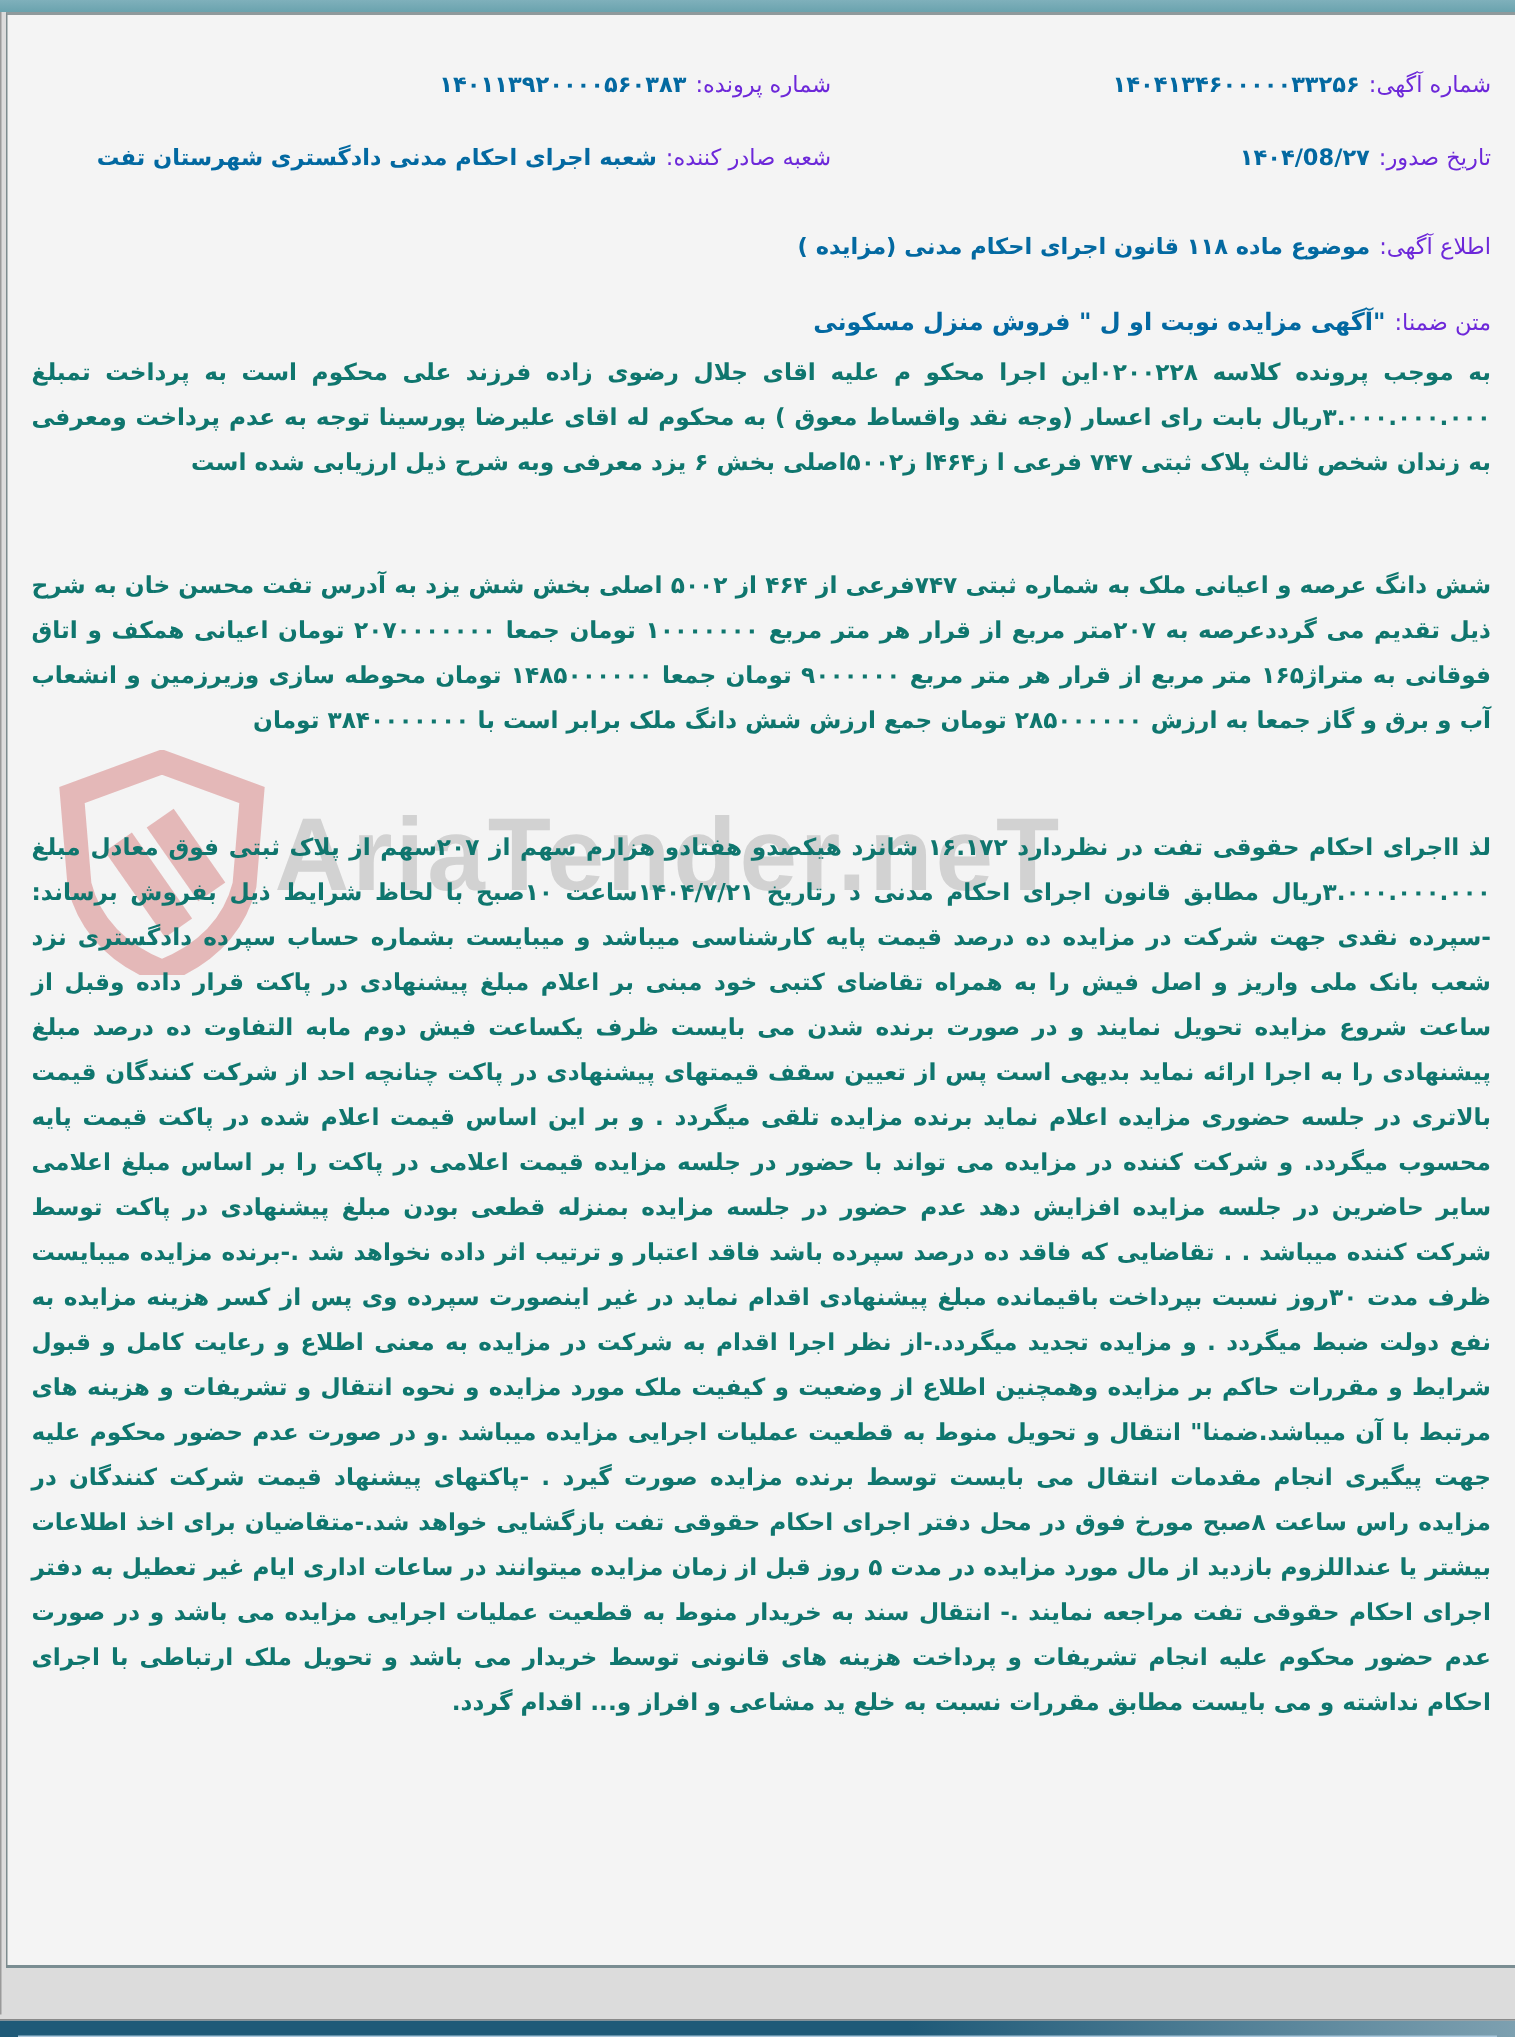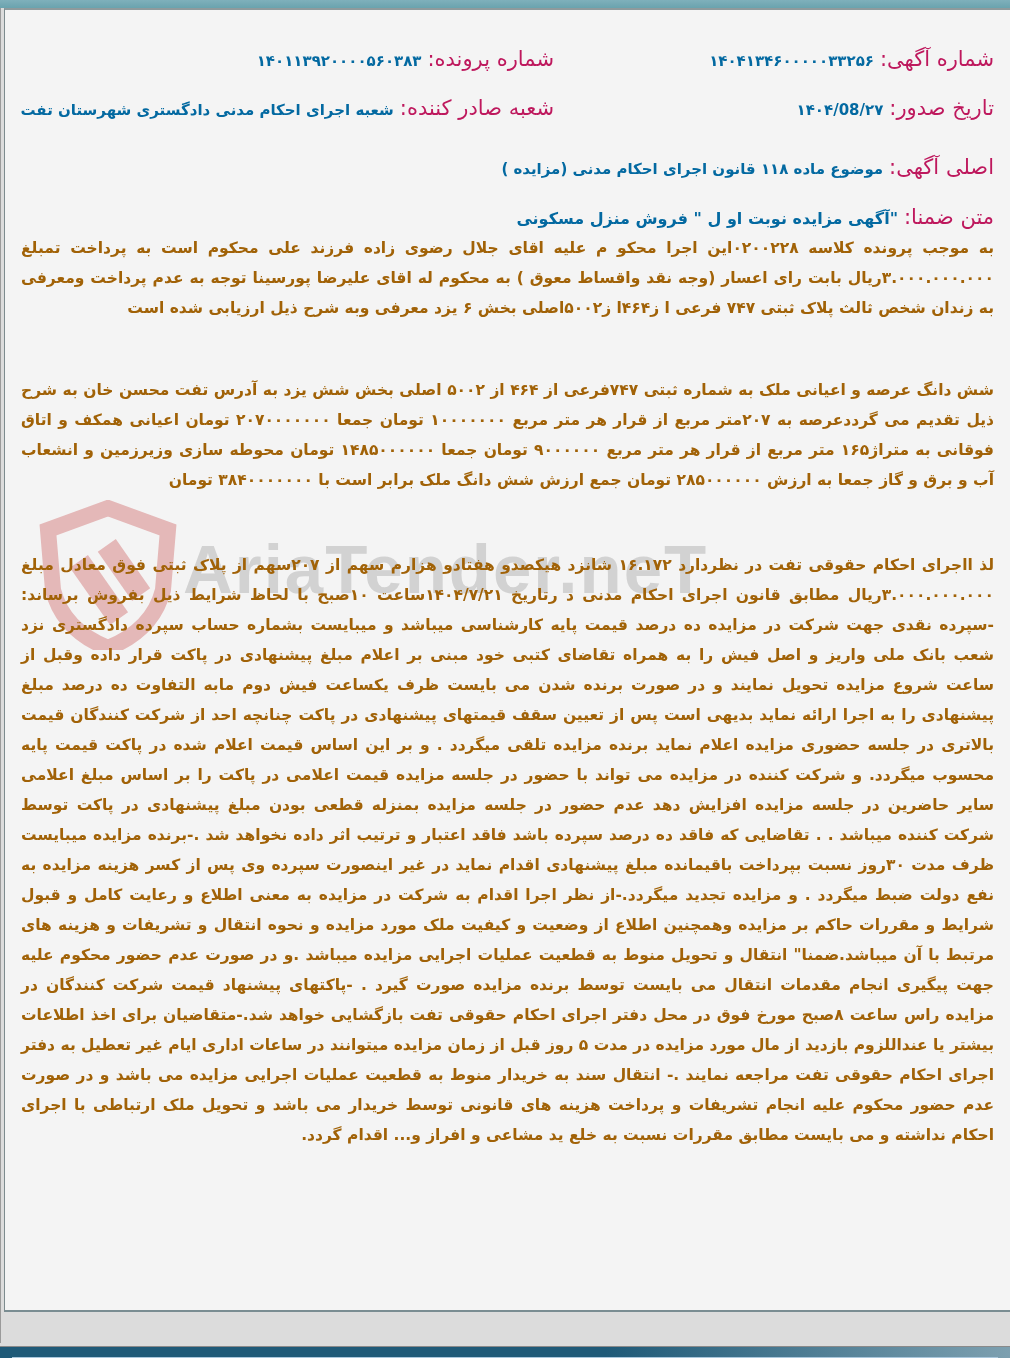--- a/index.html
+++ b/index.html
@@ -69,38 +69,38 @@
     .meta-row {
       position: absolute;
       right: 0;
       display: flex;
       align-items: baseline;
       font-size: 15px;
       font-weight: bold;
       white-space: nowrap;
     }
     .label {
-      color: #be185d;
+      color: #6d28d9;
       font-weight: normal;
       margin-left: 6px;
-      font-size: 21px;
+      font-size: 15px;
     }
     .value {
       color: #0369a1;
       font-weight: bold;
     }
     .para {
       position: absolute;
       right: 0; left: 0;
       font-size: 15.5px;
       font-weight: bold;
       line-height: 30px;
       text-align: justify;
       text-align-last: right;
-      color: #a16207;
+      color: #0f766e;
     }
     .watermark {
       position: absolute;
       left: 28px;
       top: 490px;
       width: 620px;
       height: 140px;
       pointer-events: none;
       opacity: 0.9;
     }
@@ -148,21 +148,21 @@
     <div class="meta-row" style="top:86px; right:0;">
       <span class="label">تاریخ صدور:</span>
       <span class="value">۱۴۰۴/08/۲۷</span>
     </div>
     <div class="meta-row" style="top:86px; right:440px;">
       <span class="label">شعبه صادر کننده:</span>
       <span class="value">شعبه اجرای احکام مدنی دادگستری شهرستان تفت</span>
     </div>
 
     <div class="meta-row" style="top:145px; right:0;">
-      <span class="label">اصلی آگهی:</span>
+      <span class="label">اطلاع آگهی:</span>
       <span class="value">موضوع ماده ۱۱۸ قانون اجرای احکام مدنی (مزایده )</span>
     </div>
 
     <div class="meta-row" style="top:195px; right:0; font-size:16px;">
       <span class="label">متن ضمنا:</span>
       <span class="value">"آگهی مزایده نوبت او ل  " فروش منزل مسکونی</span>
     </div>
 
     <p class="para" style="top:223px; margin:0;">به موجب پرونده کلاسه ۰۲۰۰۲۲۸این اجرا محکو م علیه اقای جلال رضوی زاده فرزند علی محکوم است به پرداخت تمبلغ ۳.۰۰۰.۰۰۰.۰۰۰ریال بابت رای اعسار (وجه نقد واقساط معوق ) به محکوم له اقای علیرضا پورسینا  توجه به عدم پرداخت ومعرفی به زندان شخص ثالث پلاک ثبتی ۷۴۷ فرعی ا ز۴۶۴ا ز۵۰۰۲اصلی بخش ۶ یزد معرفی  وبه شرح ذیل ارزیابی شده است</p>
     <p class="para" style="top:365px; margin:0;">شش دانگ عرصه و اعیانی ملک به شماره ثبتی ۷۴۷فرعی از ۴۶۴ از ۵۰۰۲ اصلی بخش شش یزد به آدرس تفت محسن خان به شرح ذیل تقدیم می گرددعرصه به ۲۰۷متر مربع از قرار هر متر مربع ۱۰۰۰۰۰۰۰ تومان جمعا ۲۰۷۰۰۰۰۰۰۰ تومان اعیانی همکف و اتاق فوقانی به متراژ۱۶۵  متر مربع از قرار هر متر مربع ۹۰۰۰۰۰۰ تومان جمعا ۱۴۸۵۰۰۰۰۰۰ تومان محوطه سازی وزیرزمین و انشعاب آب و برق و گاز جمعا به ارزش ۲۸۵۰۰۰۰۰۰ تومان جمع ارزش شش دانگ ملک برابر است با ۳۸۴۰۰۰۰۰۰۰ تومان</p>

